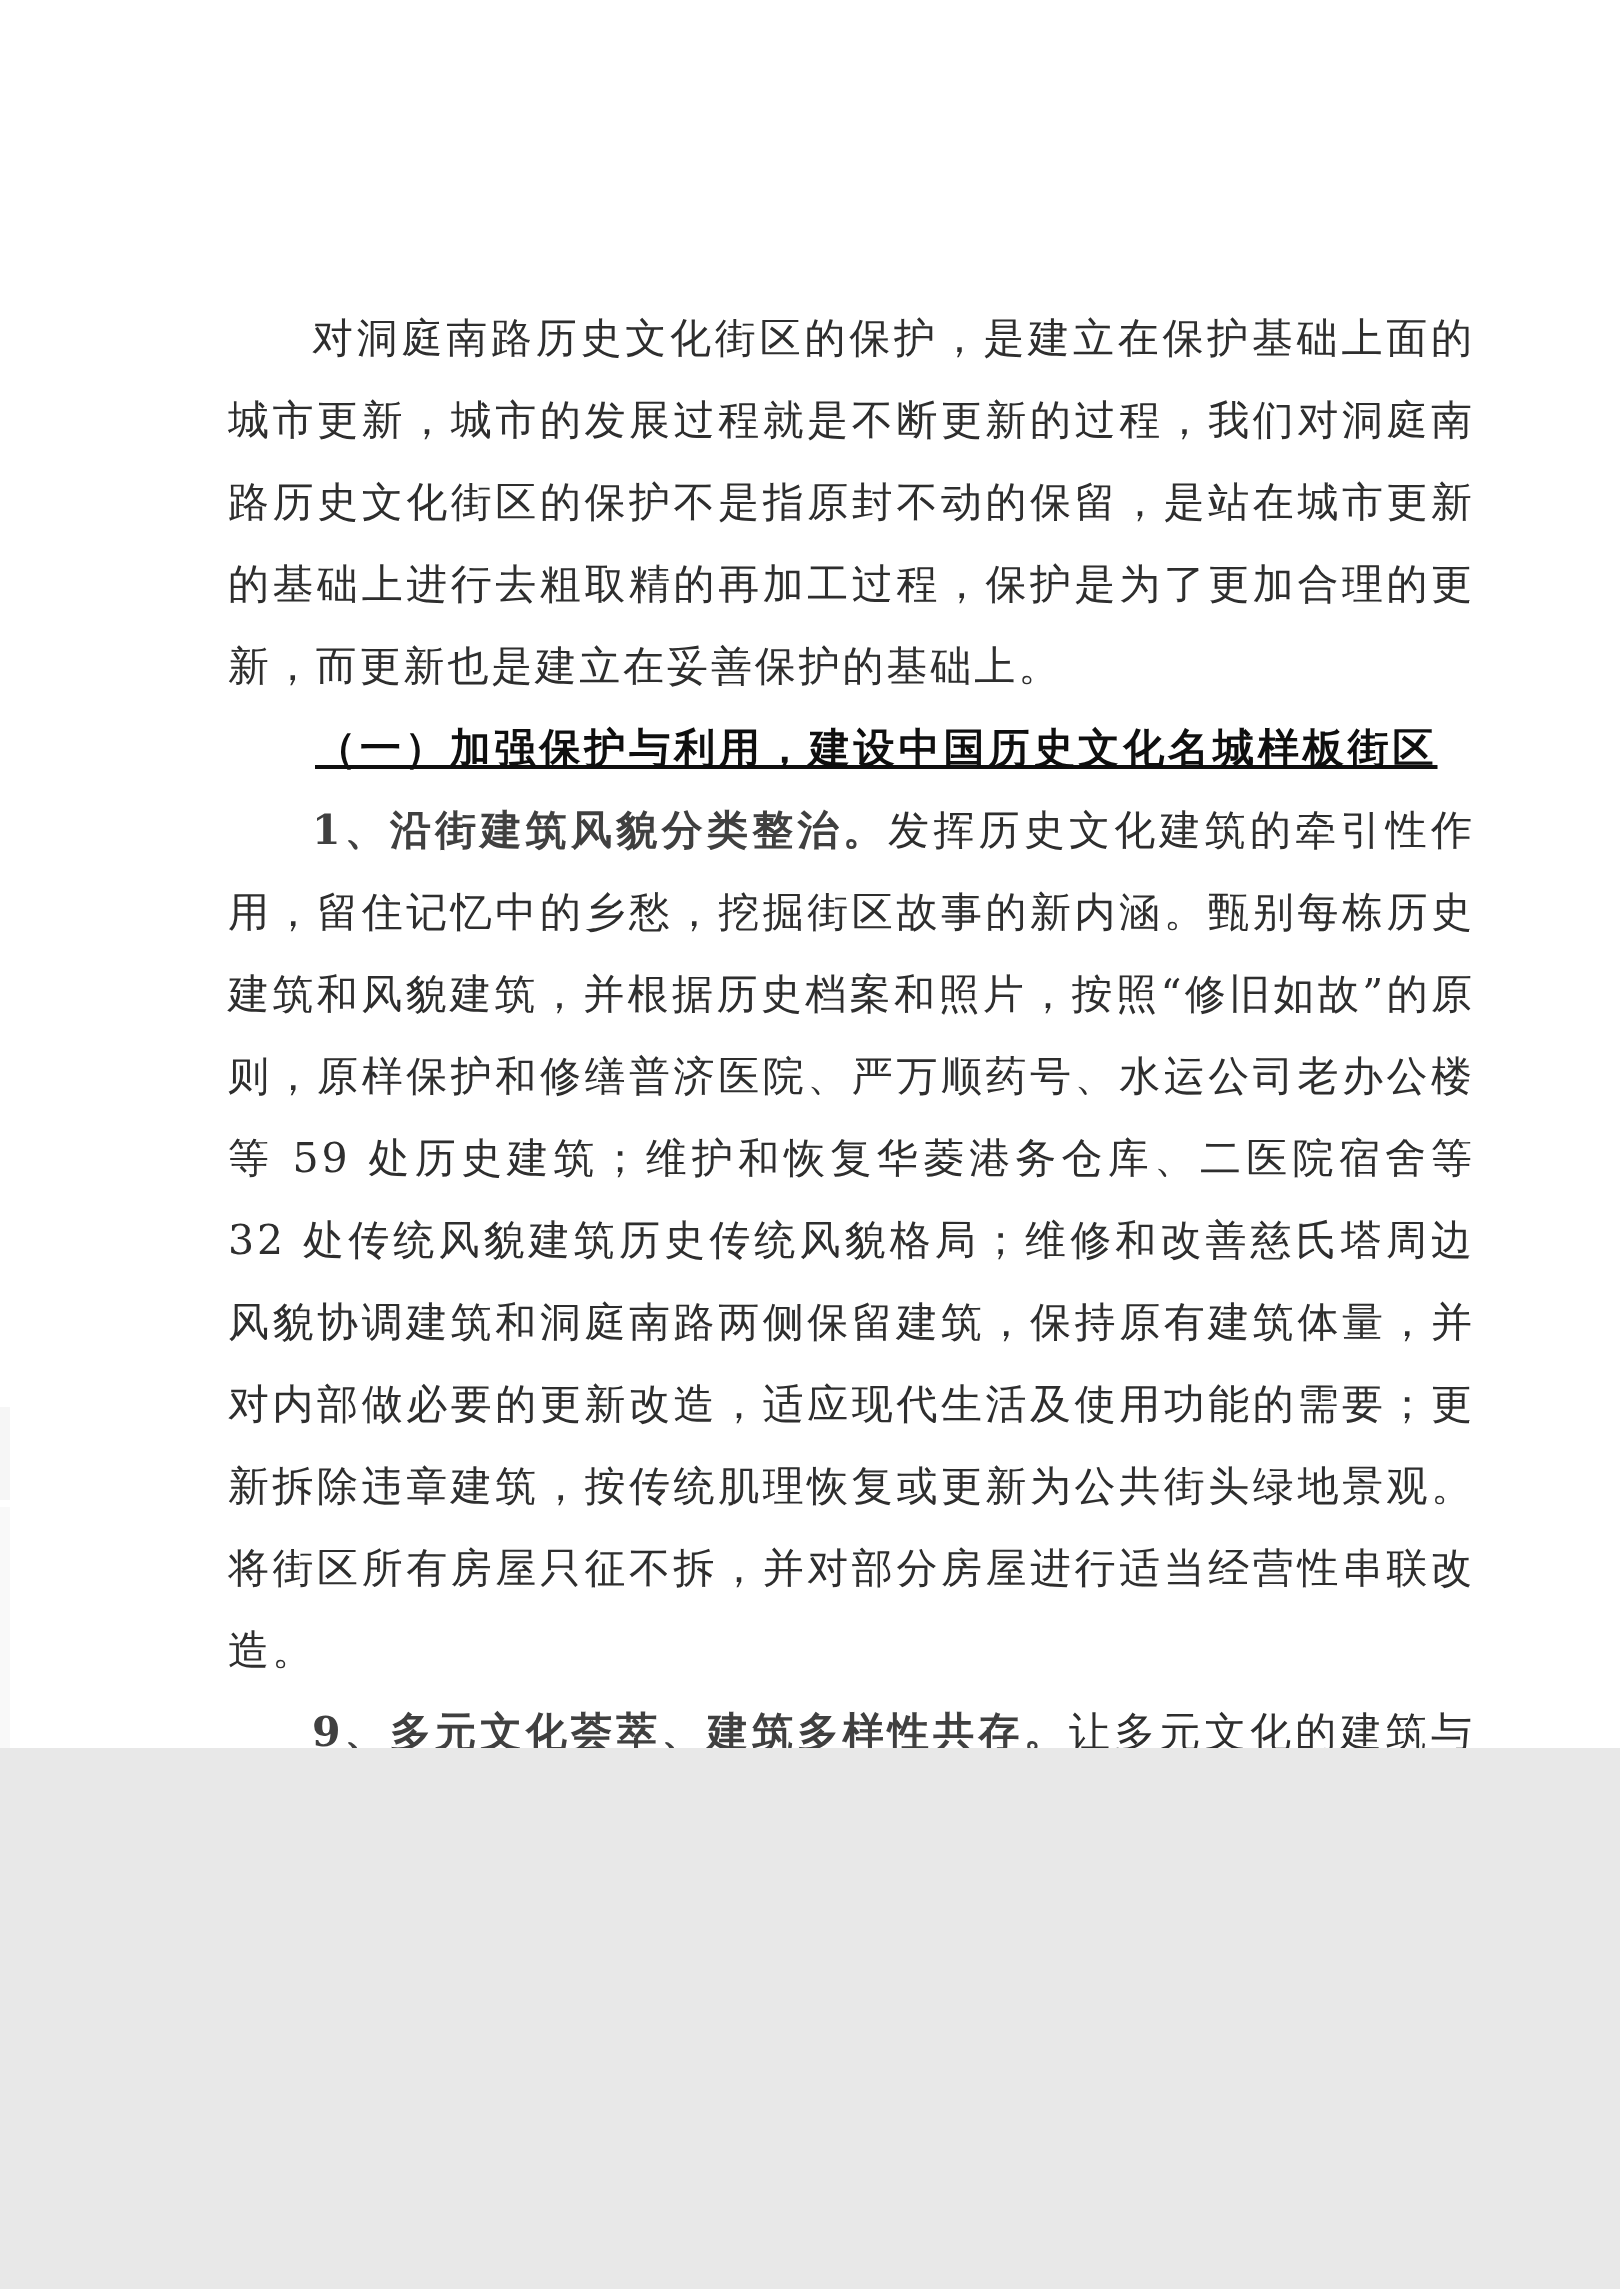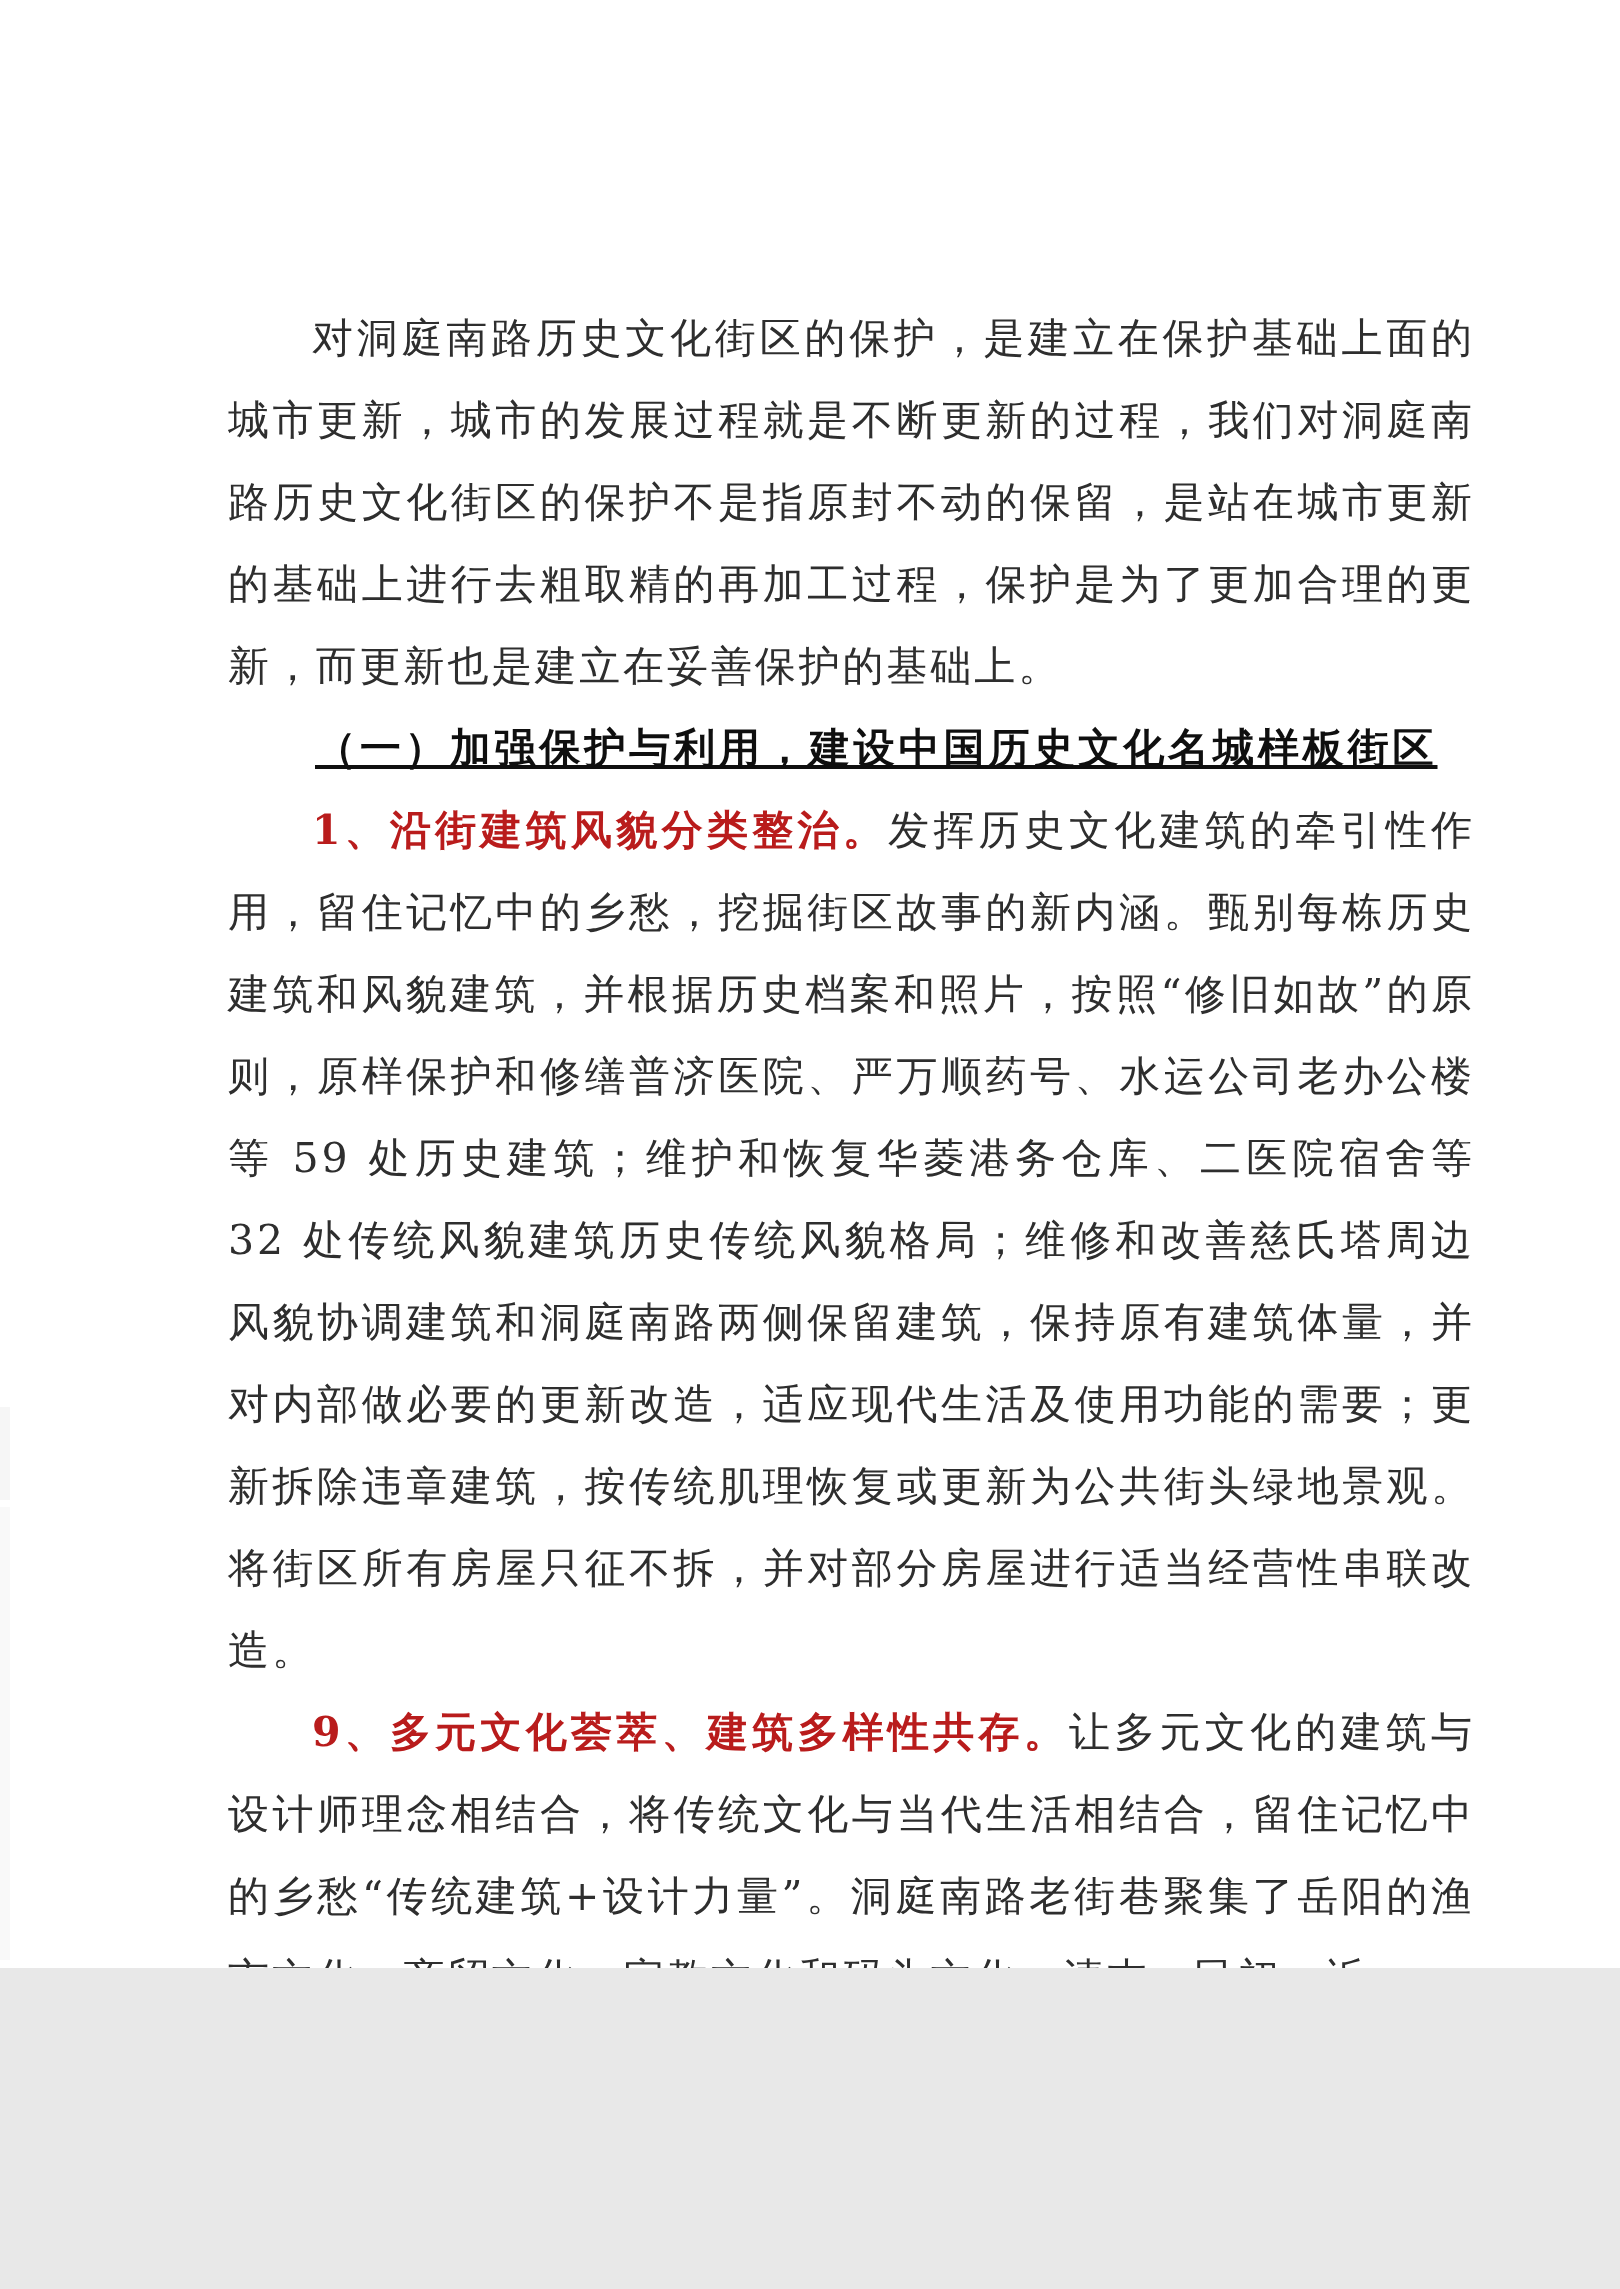--- a/index.html
+++ b/index.html
@@ -3,21 +3,21 @@
 <meta charset="utf-8">
 <style>
   html, body {
     margin: 0;
     padding: 0;
     background: #e8e8e8;
   }
   .page {
     position: relative;
     width: 1620px;
-    height: 1968px;
+    height: 1748px;
     margin: 0 auto;
     background: #ffffff;
     overflow: hidden;
     font-family: "DejaVu Serif", "Liberation Serif", serif;
   }
   
   .artifact {
     position: absolute;
     left: 0;
     width: 9.8px;
@@ -37,21 +37,21 @@
     color: #2e2e2e;
     text-align: justify;
     text-justify: inter-character;
   }
   .content p.para {
     margin: 0;
     text-indent: 84px;
   }
   .content p.para .lead {
     font-weight: 700;
-    color: #b91c1c;
+    color: #404040;
     margin-top: 40px;
   }
   .content h2.heading {
     margin: 0;
     font-size: 41px;
     line-height: 82px;
     font-weight: 700;
     letter-spacing: 3.9px;
     text-indent: 87px;
     color: #0f0f0f;

